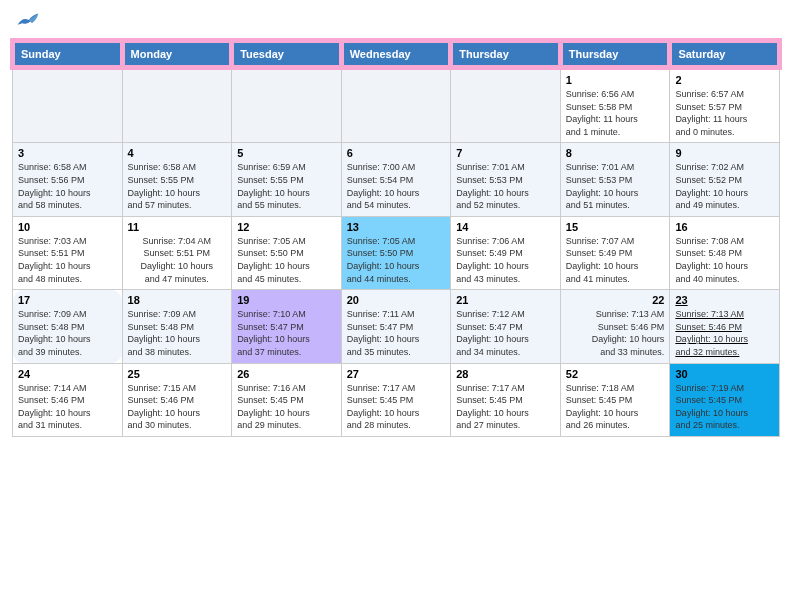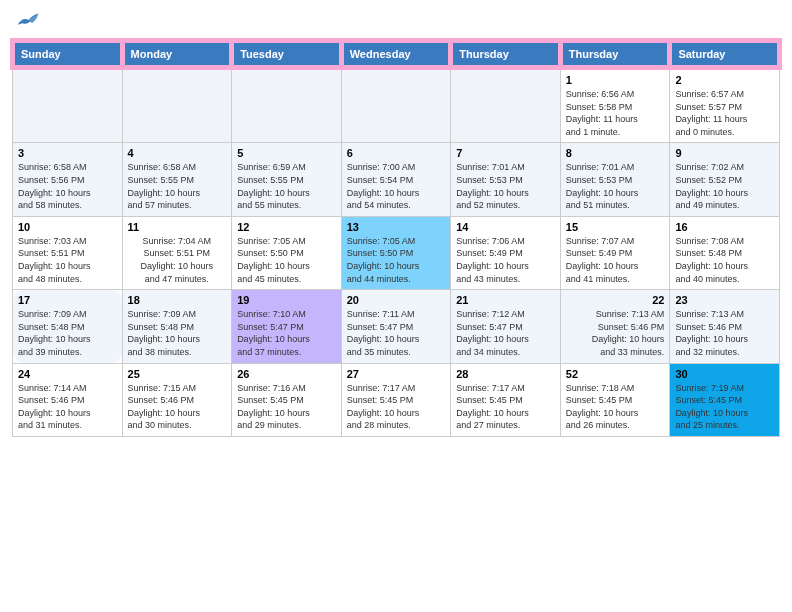--- a/index.html
+++ b/index.html
@@ -285,21 +285,21 @@
 Daylight: 10 hours
 and 34 minutes.</div>
         </td>
         <td style="background: rgb(240, 245, 251); text-align: right;">
           <span class="day-num">22</span>
           <div class="day-info" style="white-space: pre-line;">Sunrise: 7:13 AM
 Sunset: 5:46 PM
 Daylight: 10 hours
 and 33 minutes.</div>
         </td>
-        <td style="background: rgb(240, 245, 251);">
+        <td style="background: rgb(240, 245, 251); text-decoration: underline;">
           <span class="day-num">23</span>
           <div class="day-info" style="white-space: pre-line;">Sunrise: 7:13 AM
 Sunset: 5:46 PM
 Daylight: 10 hours
 and 32 minutes.</div>
         </td>
       </tr>
       <tr>
         <td style="background: rgb(255, 255, 255);">
           <span class="day-num">24</span>

